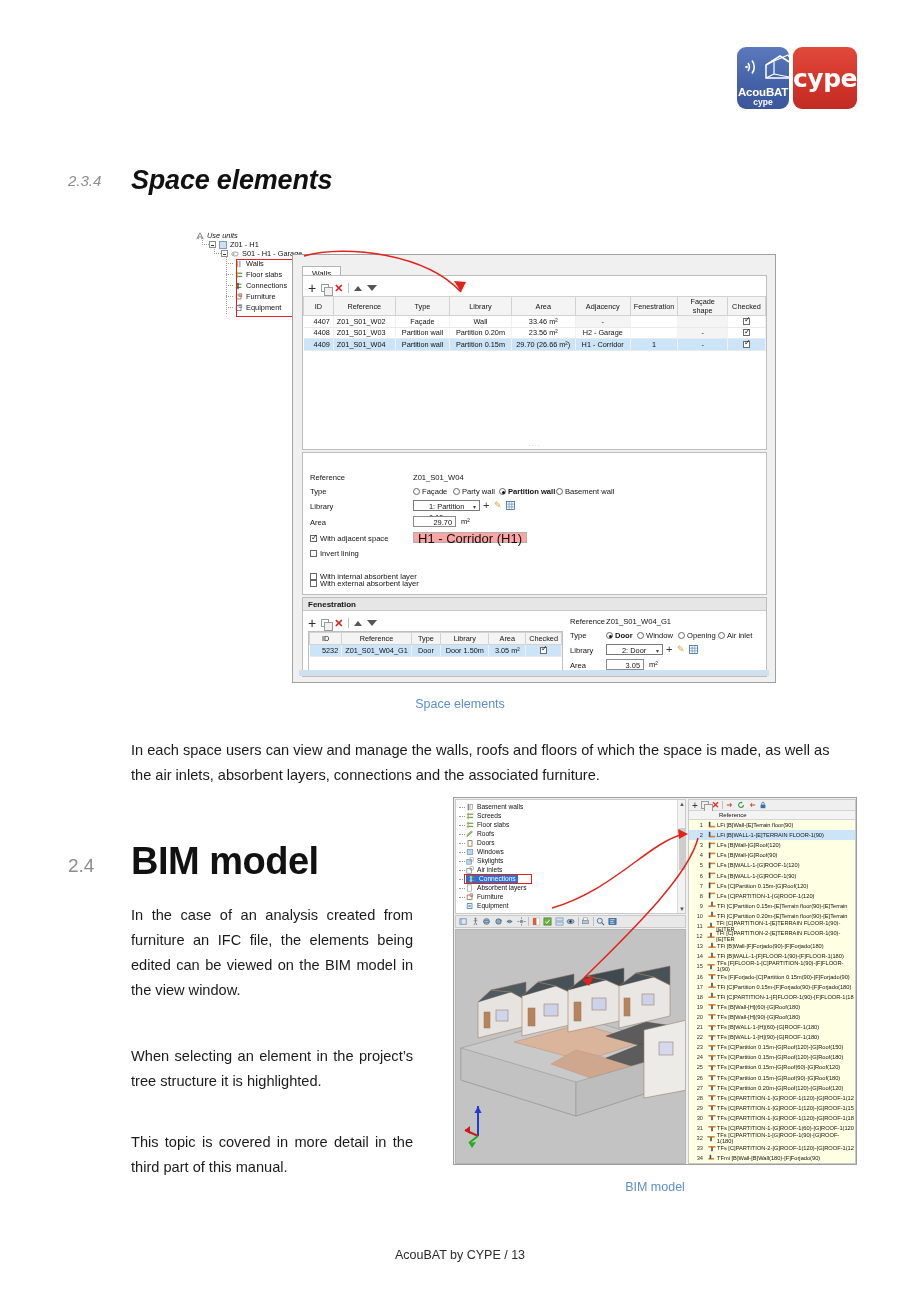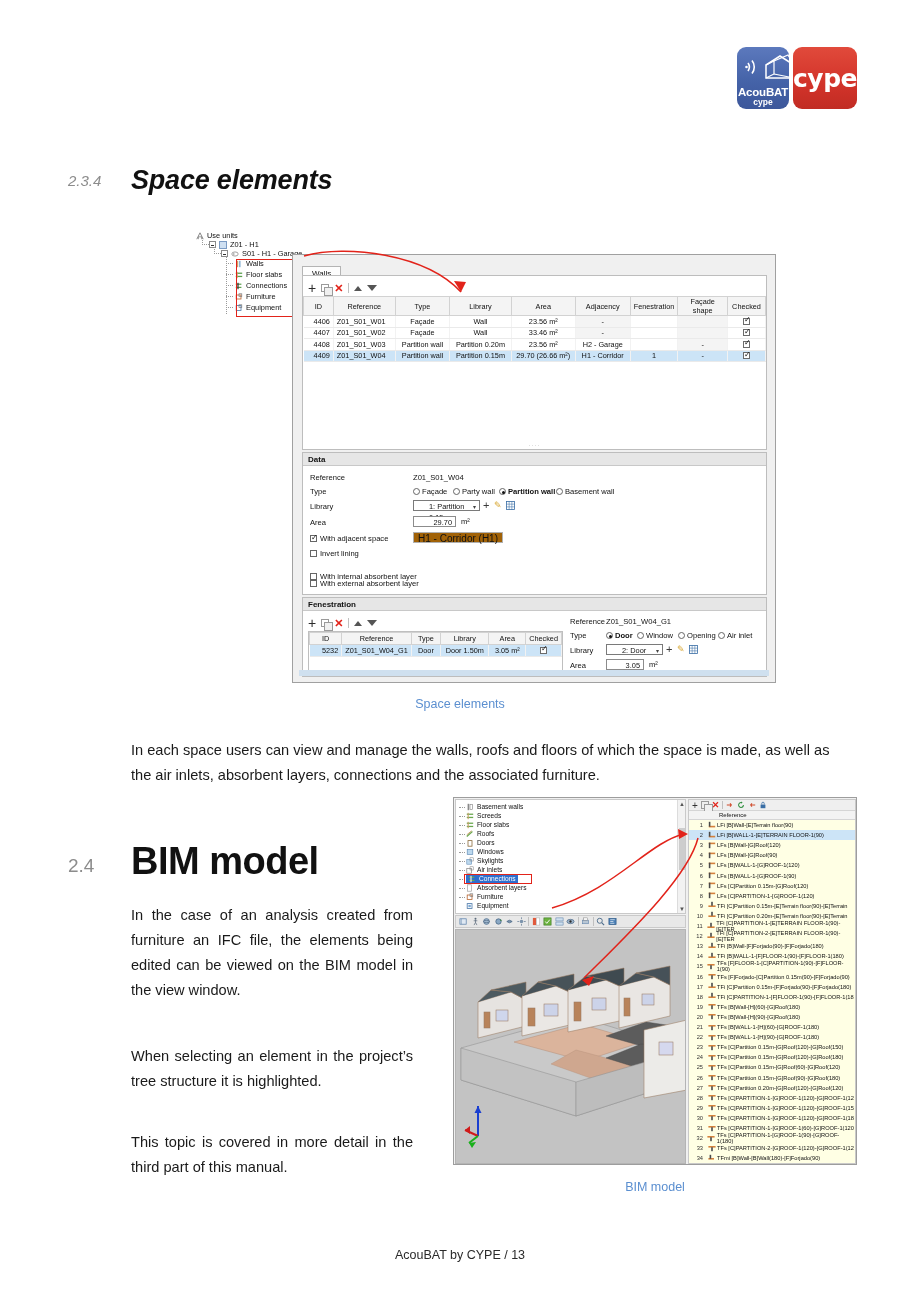--- a/index.html
+++ b/index.html
@@ -85,21 +85,21 @@
 
   .frm-lbl { position:absolute; font-size:7.6px; color:#111; }
   .frm-val { position:absolute; font-size:7.6px; color:#111; }
   .radio { display:inline-block; width:7px; height:7px; border:1px solid #666; border-radius:50%; background:#fff; position:relative; vertical-align:-1px; margin-right:2px; }
   .radio.on:after { content:""; position:absolute; left:1.5px; top:1.5px; width:3px; height:3px; border-radius:50%; background:#111; }
   .cbox { display:inline-block; width:7px; height:7px; border:1px solid #666; background:#fff; position:relative; vertical-align:-1px; margin-right:3px; }
   .cbox.on:after { content:"✓"; position:absolute; left:0px; top:-3.5px; font-size:8px; color:#111; }
   .combo { position:absolute; height:11px; background:#fff; border:1px solid #7a7a7a; font-size:7.4px; line-height:11px; padding-left:15px; color:#111; }
   .combo .cv { position:absolute; right:3px; top:1px; font-size:6px; color:#444; }
   .txtin { position:absolute; height:11px; background:#fff; border:1px solid #8c8c8c; font-size:7.4px; line-height:11px; text-align:right; padding-right:3px; color:#111; }
-  .btnbox { position:absolute; height:11px; background:#a16207; border:1px solid #b0b0b0; font-size:10px; line-height:11px; padding:0 4px; color:#111; }
+  .btnbox { position:absolute; height:11px; background:#fca5a5; border:1px solid #b0b0b0; font-size:13px; line-height:11px; padding:0 4px; color:#111; }
   .mini-ico { position:absolute; font-size:9px; color:#3a3a3a; }
   .pencil { color:#d7a52e; }
 
   .statusbar { position:absolute; left:3px; right:3px; bottom:3px; height:6px; background:#cfe0ef; }
 
   
   svg.ovl { position:absolute; left:0; top:0; pointer-events:none; overflow:visible; }
 
   
   #shot2 { position:absolute; left:453px; top:797px; width:404px; height:368px; background:#f0f0f0; border:1px solid #9d9d9d; }
@@ -148,21 +148,21 @@
     <span class="cype-word">cype</span>
   </div>
 </div>
 
 <div id="sec-234">2.3.4</div>
 <div id="sec-234-title">Space elements</div>
 
 <div id="shot1">
 
   <div id="shot1-tree">
-    <div class="tnode" style="left:0px; top:3px;">
+    <div class="tnode" style="left:0px; top:3px;font-style:italic;">
       <svg class="tico" viewBox="0 0 10 10">
           <path d="M1 9 L5 1 L9 9" fill="none" stroke="#6a6a6a" stroke-width="1"></path>
           <path d="M3 9 L3 6 L7 6 L7 9" fill="none" stroke="#6a6a6a" stroke-width="0.8"></path>
         </svg>
       <span>Use units</span>
     </div>
     <div class="thorz" style="left:6px; top:16px; width:7px;"></div>
     <div class="tline" style="left:6px; top:10px; height:7px;"></div>
     <div class="tnode" style="left:13px; top:12px;">
       <span class="expander"></span>
@@ -250,31 +250,20 @@
             <th style="width:55px">Type</th>
             <th style="width:62px">Library</th>
             <th style="width:65px">Area</th>
             <th style="width:55px">Adjacency</th>
             <th style="width:48px">Fenestration</th>
             <th style="width:50px">Façade shape</th>
             <th style="width:38px">Checked</th>
           </tr>
             </thead>
           <tbody>
-            <tr>
-              <td class="r">4406</td>
-              <td>Z01_S01_W01</td>
-              <td class="c">Façade</td>
-              <td class="c">Wall</td>
-              <td class="c">23.56 m²</td>
-              <td class="c" style="background:#f4f4f4">-</td>
-              <td class="c"></td>
-              <td class="c" style="background:#f4f4f4"></td>
-              <td class="c"><span class="chk on"></span></td>
-            </tr>
             <tr>
               <td class="r">4407</td>
               <td>Z01_S01_W02</td>
               <td class="c">Façade</td>
               <td class="c">Wall</td>
               <td class="c">33.46 m²</td>
               <td class="c" style="background:#f4f4f4">-</td>
               <td class="c"></td>
               <td class="c" style="background:#f4f4f4"></td>
               <td class="c"><span class="chk on"></span></td>
@@ -300,21 +289,20 @@
               <td class="c">1</td>
               <td class="c">-</td>
               <td class="c"><span class="chk on"></span></td>
             </tr>
           </tbody>
         </table>
         <div style="position:absolute; left:50%; bottom:1px; transform:translateX(-50%); font-size:6px; color:#999; letter-spacing:1px;">····</div>
       </div>
 
       <div class="panel" style="left:6px; top:194px; width:465px; height:143px;">
-        <div class="panel-hd">Data</div>
 
         <div class="frm-lbl" style="left:7px; top:20px;">Reference</div>
         <div class="frm-val" style="left:110px; top:20px;">Z01_S01_W04</div>
 
         <div class="frm-lbl" style="left:7px; top:34px;">Type</div>
         <div class="frm-val" style="left:110px; top:34px;"><span class="radio"></span><span>Façade</span></div>
         <div class="frm-val" style="left:150px; top:34px;"><span class="radio"></span><span>Party wall</span></div>
         <div class="frm-val" style="left:196px; top:34px; font-weight:bold;"><span class="radio on"></span><span>Partition wall</span></div>
         <div class="frm-val" style="left:253px; top:34px;"><span class="radio"></span><span>Basement wall</span></div>
 

